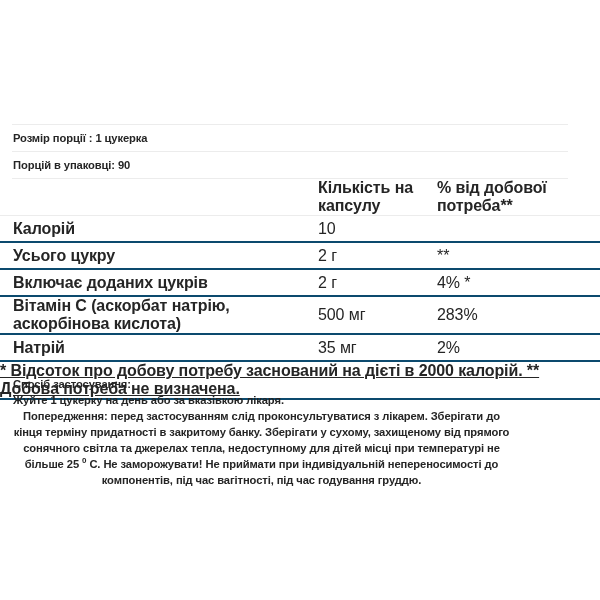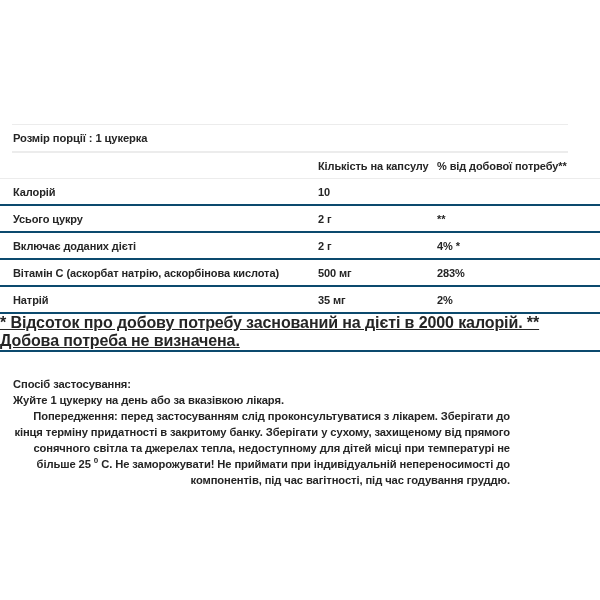--- a/index.html
+++ b/index.html
@@ -65,39 +65,39 @@
     table-layout: fixed;
   }
   .facts-table col.c-name   { width: 318px; }
   .facts-table col.c-amount { width: 119px; }
   .facts-table col.c-dv     { width: 163px; }
 
   .facts-table th,
   .facts-table td {
     text-align: left;
     vertical-align: middle;
-    font-size: 11px;
+    font-size: 16px;
     letter-spacing: -0.1px;
     padding: 0;
     height: 25px;
     color: #252525;
   }
   .facts-table th {
     font-weight: bold;
   }
   .facts-table td.name {
     font-weight: bold;
     padding-left: 13px;
   }
   .facts-table th.name {
     padding-left: 13px;
   }
   .facts-table td.amount,
   .facts-table td.dv {
-    font-weight: bold;
+    font-weight: normal;
   }
   .facts-table tbody tr,
   .facts-table thead tr {
     border-bottom: 2px solid #0c4a6e;
   }
   .facts-table thead tr.header-row {
     border-bottom: 1px solid #ececec;
   }
   .facts-table tr:first-child {
     border-top: none;
@@ -125,68 +125,69 @@
   .lower p {
     margin: 0;
     font-size: 11.2px;
     font-weight: bold;
     letter-spacing: -0.1px;
     color: #252525;
     line-height: 16px;
   }
   .usage-title { margin-bottom: 0; }
   .usage-body  { margin-top: 13px; }
-  .warning     { margin-top: 14px; text-align: right; }
+  .warning     { margin-top: 14px; text-align: center; }
 
   sup.deg {
     font-size: 8px;
     vertical-align: super;
     line-height: 0;
   }
 </style>
 </head>
 <body>
 
 <div class="page">
 
   <div class="facts-panel">
 
     <div class="rule-full"></div>
 
     <div class="serving-row">Розмір порції : 1 цукерка</div>
     <div class="rule"></div>
 
+    <div class="serving-row">Порцій в упаковці: 90</div>
     <div class="rule"></div>
 
     <table class="facts-table">
       <colgroup>
         <col class="c-name">
         <col class="c-amount">
         <col class="c-dv">
       </colgroup>
       <thead>
         <tr class="header-row">
           <th class="name"></th>
           <th class="amount">Кількість на капсулу</th>
-          <th class="dv">% від добової потребу**</th>
+          <th class="dv">% від добової потреба**</th>
         </tr>
       </thead>
       <tbody>
         <tr>
           <td class="name">Калорій</td>
           <td class="amount">10</td>
           <td class="dv"></td>
         </tr>
         <tr>
           <td class="name">Усього цукру</td>
           <td class="amount">2 г</td>
           <td class="dv">**</td>
         </tr>
         <tr>
-          <td class="name">Включає доданих дієті</td>
+          <td class="name">Включає доданих цукрів</td>
           <td class="amount">2 г</td>
           <td class="dv">4% *</td>
         </tr>
         <tr>
           <td class="name">Вітамін C (аскорбат натрію, аскорбінова кислота)</td>
           <td class="amount">500 мг</td>
           <td class="dv">283%</td>
         </tr>
         <tr>
           <td class="name">Натрій</td>

